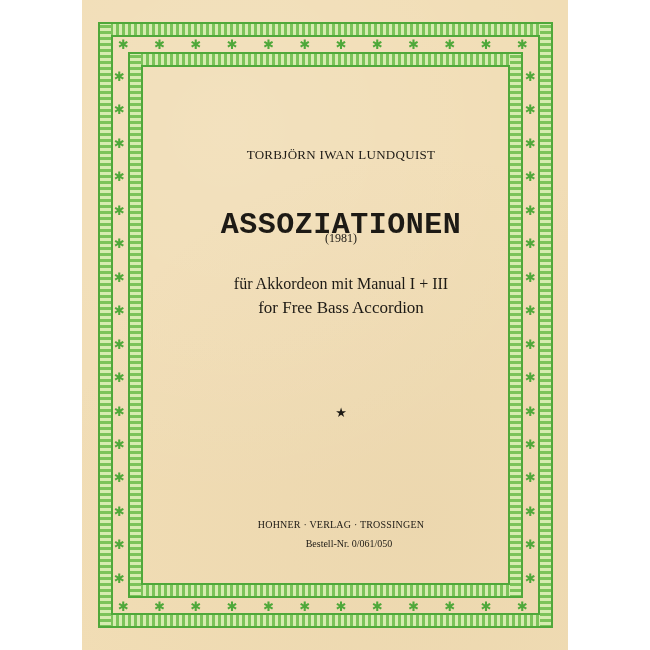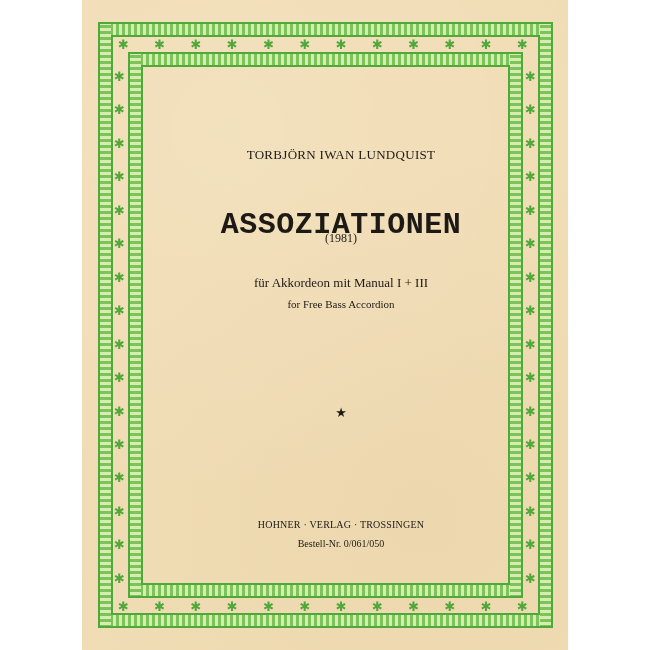--- a/index.html
+++ b/index.html
@@ -99,17 +99,17 @@
     <span>✱</span>
     <span>✱</span>
     <span>✱</span>
     <span>✱</span>
     <span>✱</span>
 </div>
 
 <div class="txt" style="top:147px;font-size:13px;letter-spacing:0.3px;">TORBJÖRN IWAN LUNDQUIST</div>
 <div class="txt" style="top:208px;font-size:30px;font-weight:bold;letter-spacing:0.5px;font-family:Liberation Mono, monospace;">ASSOZIATIONEN</div>
 <div class="txt" style="top:231px;font-size:12px;">(1981)</div>
-<div class="txt" style="top:275px;font-size:13px;">für Akkordeon mit Manual I + III</div>
-<div class="txt" style="top:298px;font-size:11px;">for Free Bass Accordion</div>
+<div class="txt" style="top:275px;font-size:16px;">für Akkordeon mit Manual I + III</div>
+<div class="txt" style="top:298px;font-size:17px;">for Free Bass Accordion</div>
 <div class="txt" style="top:405px;font-size:13px;font-family:'DejaVu Sans',sans-serif;">★</div>
 <div class="txt" style="top:519px;font-size:10px;letter-spacing:0.2px;">HOHNER · VERLAG · TROSSINGEN</div>
-<div class="txt" style="top:538px;font-size:10px;">Bestell-Nr. 0/061/050</div>
+<div class="txt" style="top:538px;font-size:10px;padding-left:8px;">Bestell-Nr. 0/061/050</div>
 
 </body></html>

